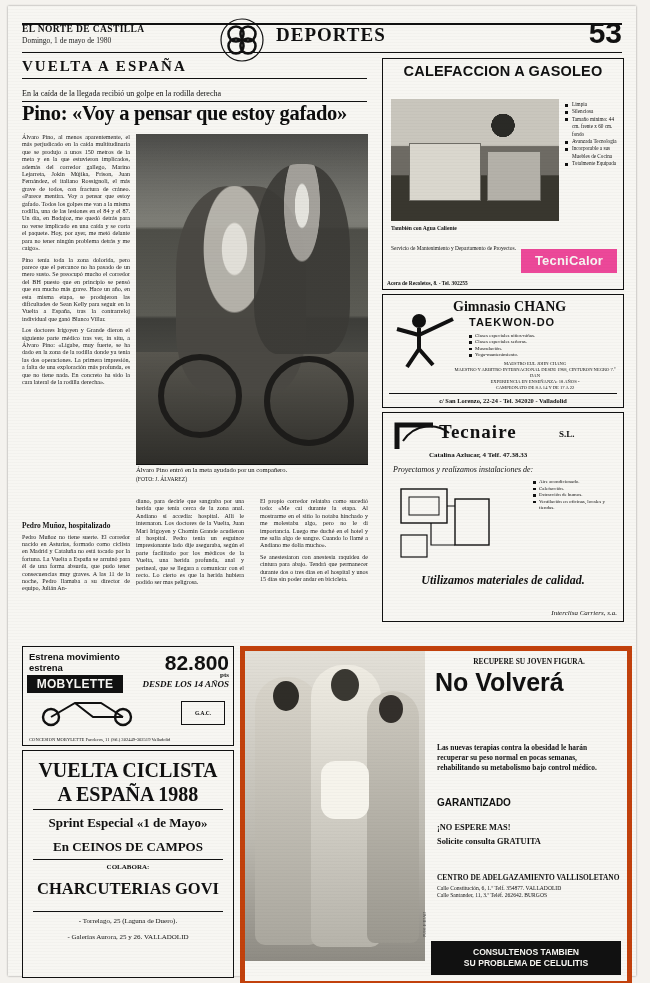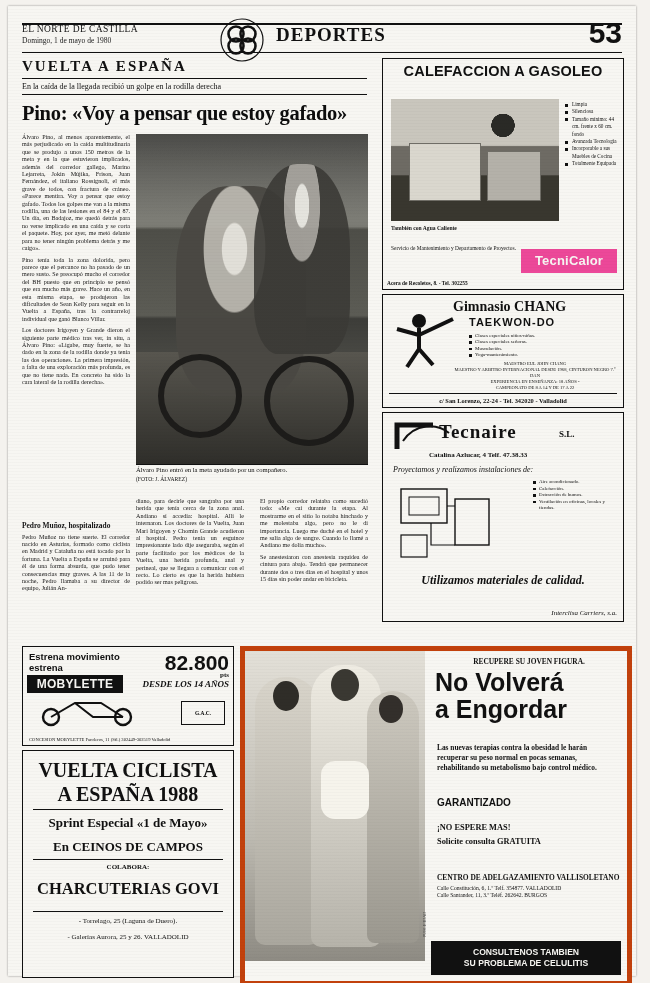--- a/index.html
+++ b/index.html
@@ -14,21 +14,21 @@
     box-shadow:0 0 2px rgba(0,0,0,.4);
   }
   .noise{
     position:absolute;inset:0;pointer-events:none;
     background:
       repeating-linear-gradient(0deg, rgba(0,0,0,.022) 0 1px, rgba(0,0,0,0) 1px 3px);
     opacity:.8;
   }
   
   .masthead{position:absolute;left:14px;top:18px;width:600px;}
-  .mh-title{font-family:"Liberation Serif",serif;font-weight:normal;font-size:9.5px;letter-spacing:.4px;color:#111;}
+  .mh-title{font-family:"Liberation Serif",serif;font-weight:bold;font-size:9.5px;letter-spacing:.4px;color:#111;}
   .mh-date{font-size:7.5px;color:#222;margin-top:2px;}
   .mh-rule{position:absolute;left:14px;top:17px;width:600px;height:2px;background:#111;}
   .section-name{
     position:absolute;left:268px;top:18px;font-weight:bold;font-size:19px;
     letter-spacing:1px;color:#111;font-family:"Liberation Serif",serif;
   }
   .page-num{
     position:absolute;right:14px;top:10px;font-weight:bold;font-size:30px;color:#111;
     font-family:"Liberation Sans",sans-serif;
   }
@@ -41,21 +41,21 @@
   
   .vuelta-head{
     position:absolute;left:14px;top:52px;width:345px;
   }
   .vuelta-title{
     font-weight:bold;font-size:15px;letter-spacing:2px;color:#111;
     font-family:"Liberation Serif",serif;
   }
   .vuelta-line{width:345px;height:1px;background:#111;margin-top:3px;}
   .subhead{
-    font-size:8px;color:#111;margin-top:3px;
+    font-size:8px;color:#111;margin-top:10px;
   }
   .subhead-line{width:345px;height:1px;background:#111;margin-top:3px;}
 
   .headline{
     position:absolute;left:14px;top:96px;width:350px;
     font-weight:bold;font-size:20.5px;line-height:22px;color:#0d0d0d;
     font-family:"Liberation Serif",serif;letter-spacing:-.3px;
   }
 
   .photo{
@@ -393,21 +393,20 @@
           <div class="fig2"></div>
           <div class="fig3"></div>
         <div class="suit"></div>
         <div class="head1"></div>
           <div class="head2"></div>
           <div class="head3"></div>
       </div>
       <div class="eng-top">RECUPERE SU JOVEN FIGURA.</div>
       <div class="eng-h1">
         <span>No Volverá</span><br>
-        <span>a Engordar</span>
       </div>
       <div class="eng-body">Las nuevas terapias contra la obesidad le harán recuperar su peso normal en pocas semanas, rehabilitando su metabolismo bajo control médico.</div>
       <div class="eng-guar">GARANTIZADO</div>
       <div class="eng-l1">¡NO ESPERE MAS!</div>
       <div class="eng-l2">Solicite consulta GRATUITA</div>
       <div class="eng-center">CENTRO DE ADELGAZAMIENTO VALLISOLETANO</div>
       <div class="eng-addr">
         <div>Calle Constitución, 6, 1.º Telf. 354877. VALLADOLID</div>
         <div>Calle Santander, 11, 3.º Teléf. 262642. BURGOS</div>
       </div>

